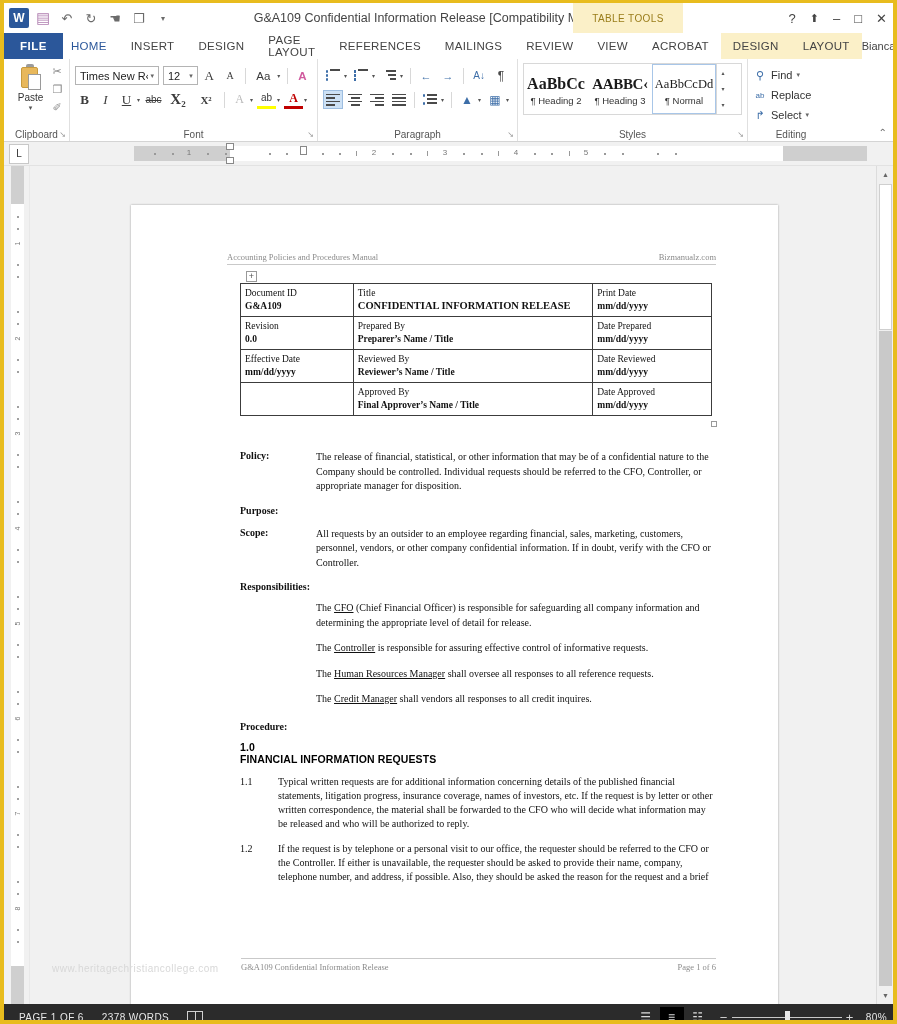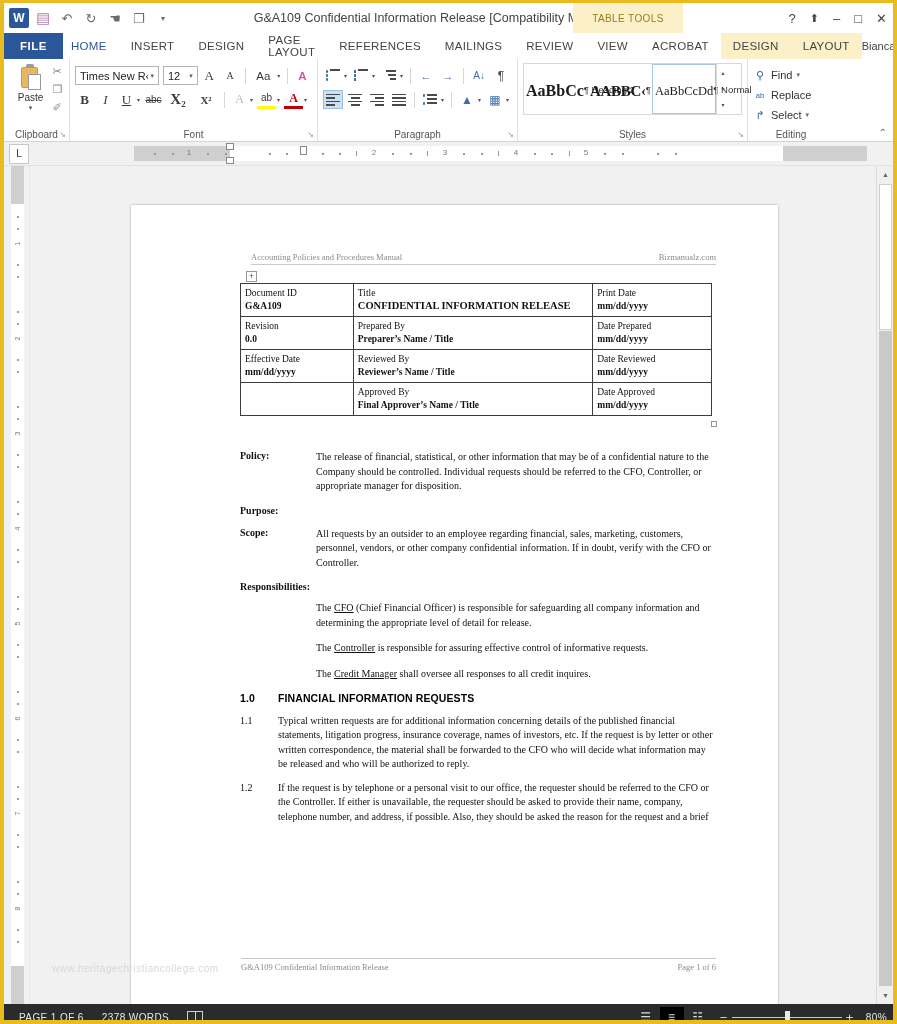--- a/index.html
+++ b/index.html
@@ -193,22 +193,22 @@
   .align-gly i:nth-child(3){top:7px} .align-gly i:nth-child(4){top:10.5px;width:9px}
 
   
   .styles-group { width: 230px; }
   .style-gallery {
     display: flex; align-items: stretch;
     border: 1px solid #d8d8d8; height: 52px; margin-top: 1px;
   }
   .style-item {
     width: 64px; padding: 3px 2px 0 2px;
-    display: flex; align-items: center;
-    justify-content: flex-start; text-align: center;
+    display: flex; flex-direction: column; align-items: center;
+    justify-content: center; text-align: center;
   }
   .style-item.sel { border: 1px solid #a8c6e8; background: #fff; }
   .style-sample { font-family: "Liberation Serif", serif; color: #1a1a1a; line-height: 22px; }
   .s1 { font-size: 16px; font-weight: bold; }
   .s2 { font-size: 15px; font-weight: bold; letter-spacing: -.3px; }
   .s3 { font-size: 12.5px; }
   .style-name {
     font-size: 9.5px; color: #333; padding-bottom: 3px;
     font-family: "Liberation Sans", sans-serif; white-space: nowrap;
   }
@@ -288,21 +288,21 @@
     position: absolute;
     left: 101px; top: 39px;
     width: 647px; height: 805px;
     background: #fff;
     box-shadow: 0 0 2px rgba(0,0,0,.35);
     padding: 0;
   }
   .pg-inner { position: relative; width: 100%; height: 100%; }
 
   .hdr-row {
-    position: absolute; left: 120px; right: 62px; top: 47px;
+    position: absolute; left: 96px; right: 62px; top: 47px;
     display: flex; justify-content: space-between;
     font-family: "Liberation Serif", serif;
     font-size: 8.5px; color: #8b8b8b;
     border-bottom: 1px solid #c9c9c9; padding-bottom: 2px;
   }
 
   .tbl-handle {
     position: absolute; left: 115px; top: 66px;
     width: 11px; height: 11px; border: 1px solid #999; background: #fff;
     color: #555; font-size: 9px; line-height: 9px; text-align: center;
@@ -344,21 +344,21 @@
     font-size: 10px; color: #111; margin-bottom: 9px;
   }
   .resp-p {
     font-family: "Liberation Serif", serif; font-size: 10px;
     color: #111; line-height: 14.5px; margin-left: 76px; margin-bottom: 11px;
   }
   .ul { text-decoration: underline; }
   .proc-hdg {
     display: flex; font-family: "Liberation Sans", sans-serif;
     font-weight: bold; font-size: 10.5px; color: #000;
-    margin-bottom: 10px; letter-spacing: .1px;
+    margin-bottom: 10px; letter-spacing: .1px; flex-direction: column;
   }
   .proc-num { width: 38px; flex-shrink: 0; }
   .numpara {
     display: flex; font-family: "Liberation Serif", serif;
     font-size: 10px; color: #111; line-height: 14.3px; margin-bottom: 10px;
   }
   .np-num { width: 38px; flex-shrink: 0; }
   .np-txt { flex: 1; }
 
   .ftr-row {
@@ -862,23 +862,25 @@
               <div class="sec-lbl">Scope:</div>
               <div class="sec-txt">All requests by an outsider to an employee regarding financial, sales, marketing, customers, personnel, vendors, or other company confidential information.  If in doubt, verify with the CFO or Controller.</div>
             </div>
 
             <div class="hdg">Responsibilities:</div>
 
             <div class="resp-p"><span>The </span><span class="ul">CFO</span><span> (Chief Financial Officer) is responsible for safeguarding all company information and determining the appropriate level of detail for release.</span></div>
 
             <div class="resp-p"><span>The </span><span class="ul">Controller</span><span> is responsible for assuring effective control of informative requests.</span></div>
 
-
-            <div class="resp-p"><span>The </span><span class="ul">Credit Manager</span><span> shall oversee all responses to all credit inquires.</span></div>
-
+            <div class="resp-p"><span>The </span><span class="ul">Human Resources Manager</span><span> shall oversee all responses to all reference requests.</span></div>
+
+            <div class="resp-p"><span>The </span><span class="ul">Credit Manager</span><span> shall vendors all responses to all credit inquires.</span></div>
+
+            <div class="hdg" style="margin-top:14px">Procedure:</div>
 
             <div class="proc-hdg">
               <span class="proc-num">1.0</span>
               <span>FINANCIAL INFORMATION REQUESTS</span>
             </div>
 
             <div class="numpara">
               <span class="np-num">1.1</span>
               <span class="np-txt">Typical written requests are for additional information concerning details of the published financial statements, litigation progress, insurance coverage, names of investors, etc.  If the request is by letter or other written correspondence, the material shall be forwarded to the CFO who will decide what information may be released and who will be authorized to reply.</span>
             </div>

